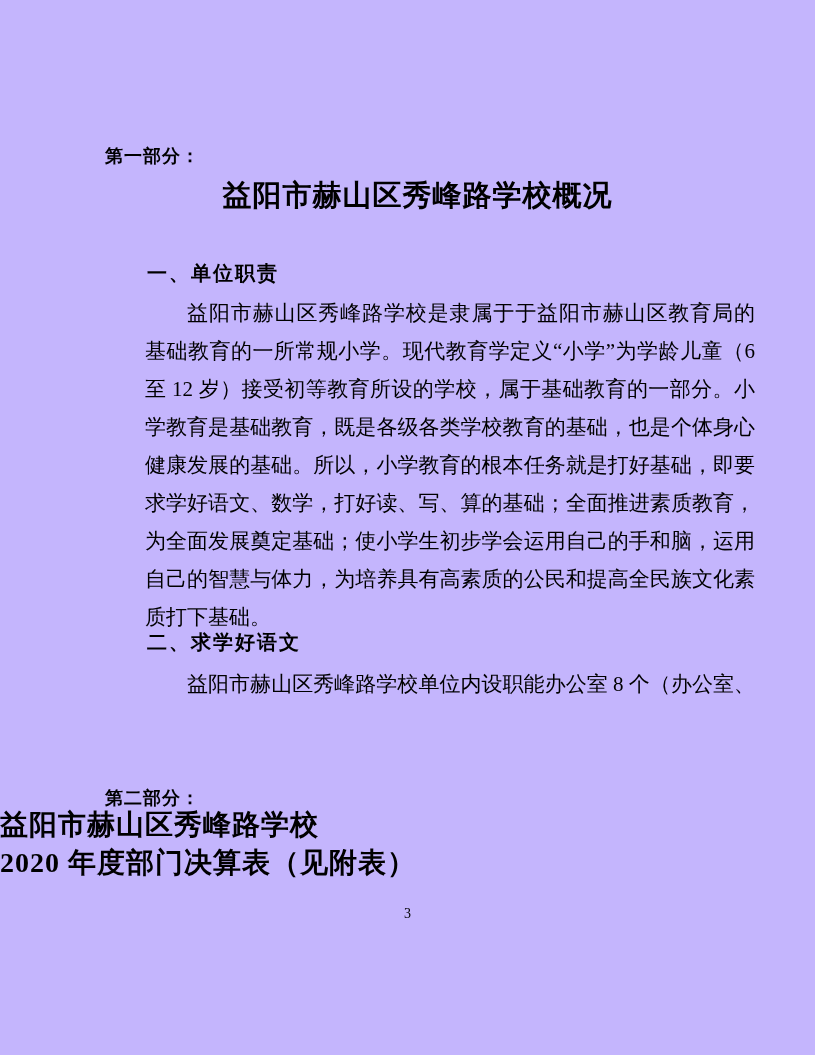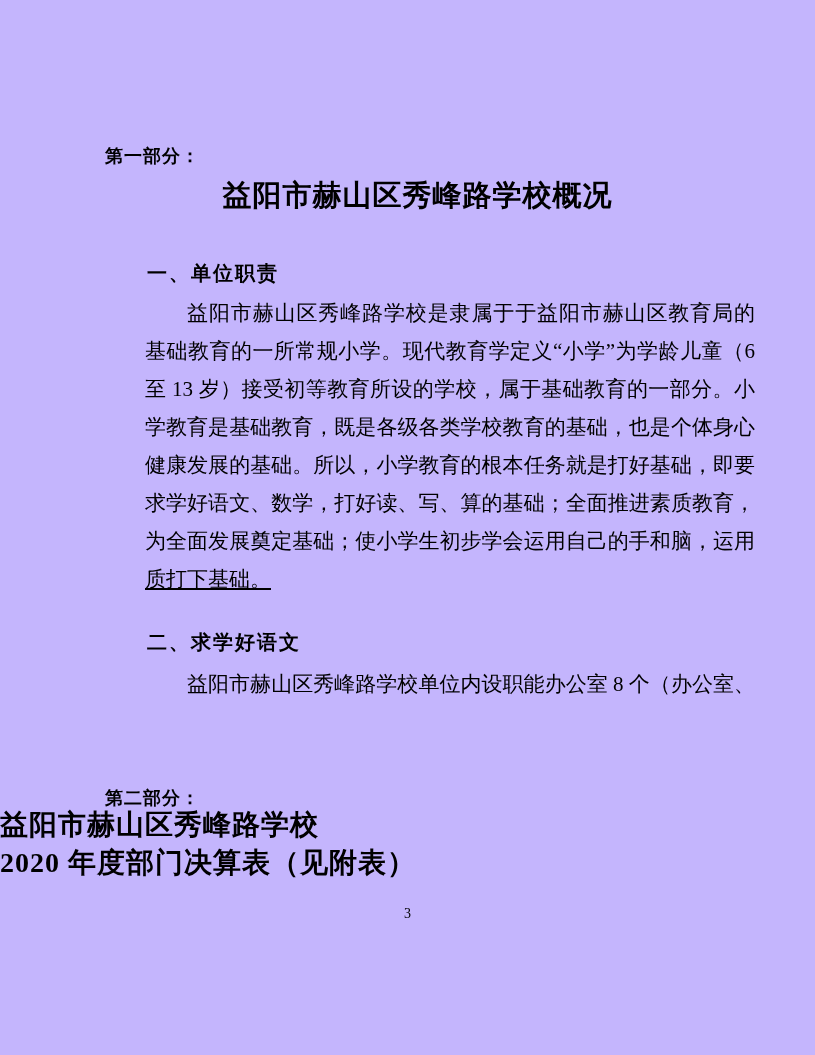--- a/index.html
+++ b/index.html
@@ -66,21 +66,20 @@
 
   .jline {
     text-align: justify;
     text-align-last: justify;
     text-justify: inter-character;
   }
   .jline.first { text-indent: 2em; }
   .plainline {
     text-align: right;
     text-align-last: left;
-    text-decoration: underline;
   }
 
   .doc-title-block {
     position: absolute;
     top: 806px;
     left: 0;
     width: 815px;
     text-align: left;
     font-family: "Liberation Serif", "DejaVu Serif", serif;
     font-weight: 700;
@@ -105,25 +104,26 @@
 
   <div class="part-label p1">第一部分：</div>
 
   <div class="doc-title t1">益阳市赫山区秀峰路学校概况</div>
 
   <div class="section-heading s1">一、单位职责</div>
 
   <div class="para pg1">
     <div class="jline first">益阳市赫山区秀峰路学校是隶属于于益阳市赫山区教育局的</div>
     <div class="jline">基础教育的一所常规小学。现代教育学定义“小学”为学龄儿童（6</div>
-    <div class="jline">至 13 岁）接受初等教育所设的学校，属于基础教育的一部分。小</div>
+    <div class="jline">至 12 岁）接受初等教育所设的学校，属于基础教育的一部分。小</div>
     <div class="jline">学教育是基础教育，既是各级各类学校教育的基础，也是个体身心</div>
     <div class="jline">健康发展的基础。所以，小学教育的根本任务就是打好基础，即要</div>
     <div class="jline">求学好语文、数学，打好读、写、算的基础；全面推进素质教育，</div>
     <div class="jline">为全面发展奠定基础；使小学生初步学会运用自己的手和脑，运用</div>
+    <div class="jline">自己的智慧与体力，为培养具有高素质的公民和提高全民族文化素</div>
     <div class="plainline">质打下基础。</div>
   </div>
 
   <div class="section-heading s2">二、求学好语文</div>
 
   <div class="para pg2">
     <div class="jline first">益阳市赫山区秀峰路学校单位内设职能办公室 8 个（办公室、</div>
   </div>
 
   <div class="part-label p2">第二部分：</div>

